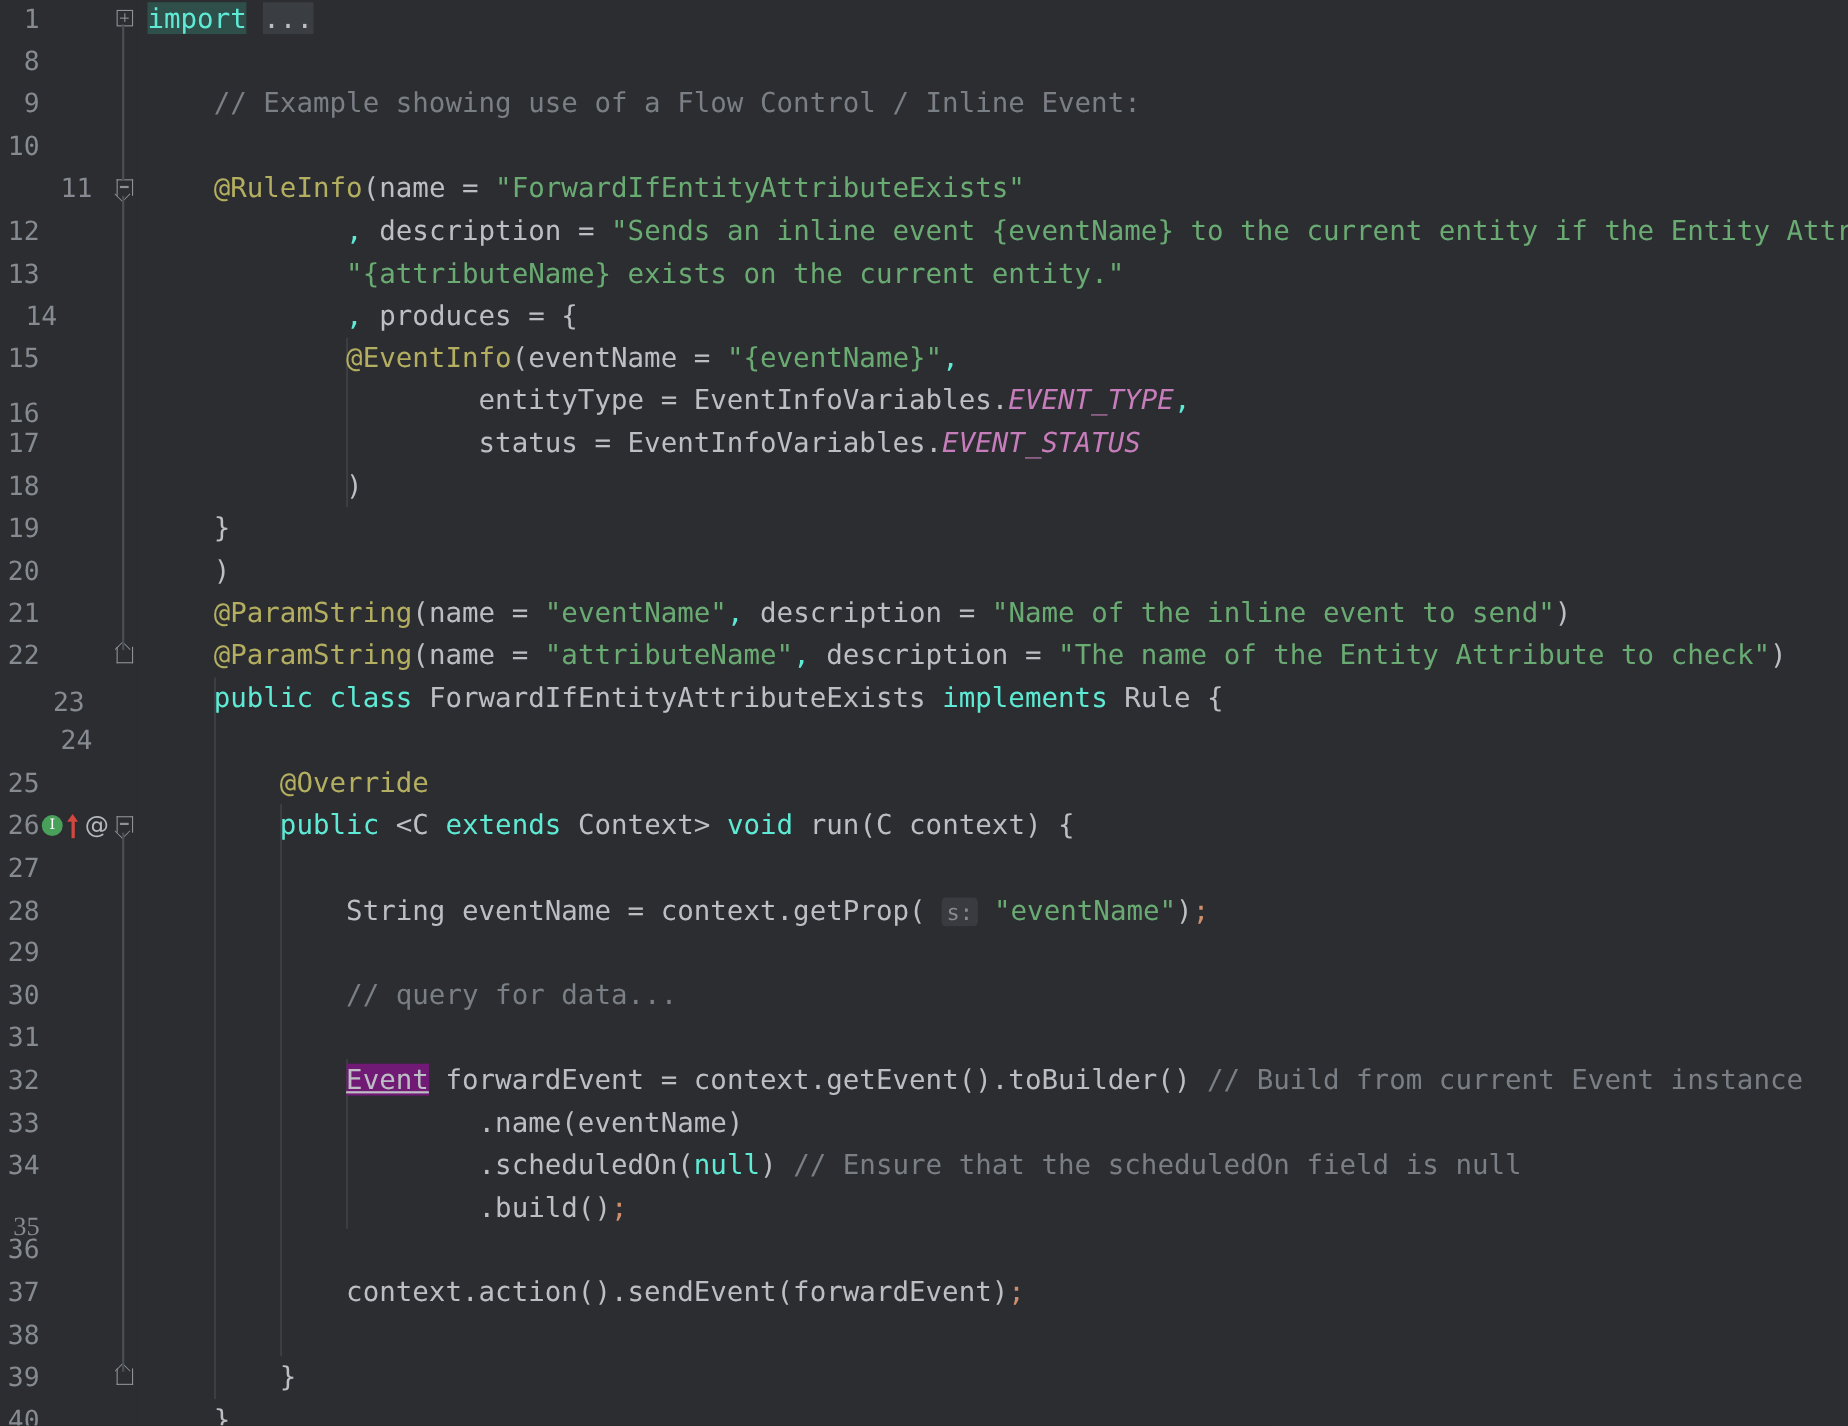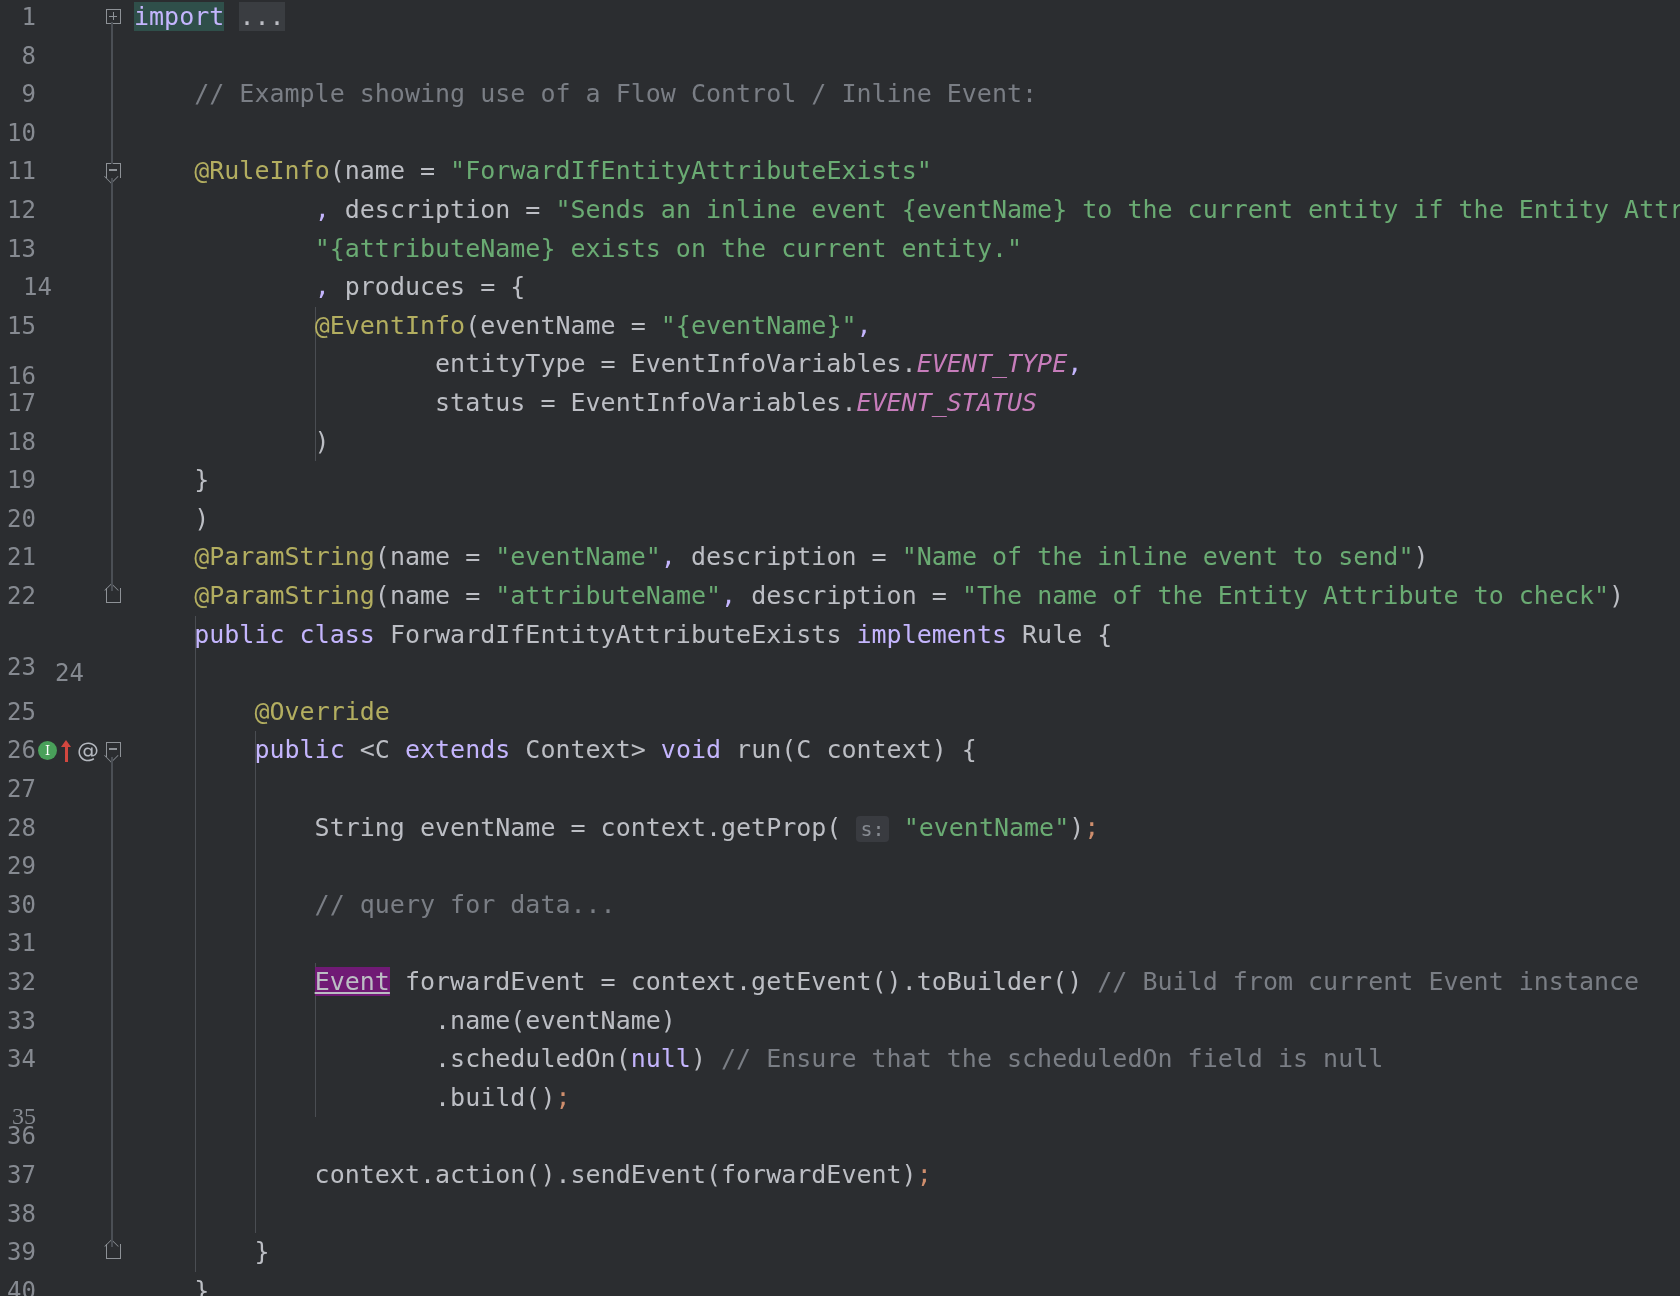--- a/index.html
+++ b/index.html
@@ -212,21 +212,21 @@
     position: absolute;
     left: 0;
     height: 38.6px;
     line-height: 38.6px;
     white-space: pre;
     font-size: 25px;
     color: #bcbec4;
     font-family: "DejaVu Sans Mono", "Liberation Mono", monospace;
   }
 
-  .kw       { color: #c4b5fd; }
+  .kw       { color: #5eead4; }
   .str      { color: #6aab73; }
   .cmt      { color: #7a7e85; }
   .anno     { color: #b3ae60; }
   .stat     { color: #c77dbb; font-style: italic; }
   .plain    { color: #bcbec4; }
   .semi     { color: #cf8e6d; }
   .hl-search{ background: #701a75; text-decoration: underline; }
   .hl-import{ background: #2f4f4a; }
   .hl-soft  { background: #3a3d41; }
   .hint {
@@ -241,33 +241,33 @@
 <body>
 
 <div id="editor">
 
   <div class="gutter">
     <div id="gutter-rows">
         <div class="row" style="position: absolute; top: -2px; left: 0px; width: 124px;"><span class="lnum">1</span></div>
         <div class="row" style="position: absolute; top: 36.6px; left: 0px; width: 124px;"><span class="lnum">8</span></div>
         <div class="row" style="position: absolute; top: 75.2px; left: 0px; width: 124px;"><span class="lnum">9</span></div>
         <div class="row" style="position: absolute; top: 113.8px; left: 0px; width: 124px;"><span class="lnum">10</span></div>
-        <div class="row" style="position: absolute; top: 152.4px; left: 0px; width: 124px;"><span class="lnum">11</span></div>
+        <div class="row" style="position: absolute; top: 152.4px; left: 0px; width: 124px; padding-left: 48px;"><span class="lnum">11</span></div>
         <div class="row" style="position: absolute; top: 191px; left: 0px; width: 124px;"><span class="lnum">12</span></div>
         <div class="row" style="position: absolute; top: 229.6px; left: 0px; width: 124px;"><span class="lnum">13</span></div>
         <div class="row" style="position: absolute; top: 268.2px; left: 16px; width: 124px;"><span class="lnum">14</span></div>
         <div class="row" style="position: absolute; top: 306.8px; left: 0px; width: 124px;"><span class="lnum">15</span></div>
         <div class="row" style="position: absolute; top: 345.4px; left: 0px; width: 124px; margin-top: 12px;"><span class="lnum">16</span></div>
         <div class="row" style="position: absolute; top: 384px; left: 0px; width: 124px;"><span class="lnum">17</span></div>
         <div class="row" style="position: absolute; top: 422.6px; left: 0px; width: 124px;"><span class="lnum">18</span></div>
         <div class="row" style="position: absolute; top: 461.2px; left: 0px; width: 124px;"><span class="lnum">19</span></div>
         <div class="row" style="position: absolute; top: 499.8px; left: 0px; width: 124px;"><span class="lnum">20</span></div>
         <div class="row" style="position: absolute; top: 538.4px; left: 0px; width: 124px;"><span class="lnum">21</span></div>
         <div class="row" style="position: absolute; top: 577px; left: 0px; width: 124px;"><span class="lnum">22</span></div>
-        <div class="row" style="position: absolute; top: 648px; left: 0px; width: 124px;"><span class="lnum">23</span></div>
+        <div class="row" style="position: absolute; top: 619px; left: 0px; width: 124px; padding-left: 41px;"><span class="lnum">23</span></div>
         <div class="row" style="position: absolute; top: 654.2px; left: 0px; width: 124px; margin-left: 48px;"><span class="lnum">24</span></div>
         <div class="row" style="position: absolute; top: 692.8px; left: 0px; width: 124px;"><span class="lnum">25</span></div>
         <div class="row" style="position: absolute; top: 731.4px; left: 0px; width: 124px;"><span class="lnum">26</span><span class="gicons"><span class="icon-impl">I</span><span class="icon-arrow"></span><span class="icon-at">@</span></span></div>
         <div class="row" style="position: absolute; top: 770px; left: 0px; width: 124px;"><span class="lnum">27</span></div>
         <div class="row" style="position: absolute; top: 808.6px; left: 0px; width: 124px;"><span class="lnum">28</span></div>
         <div class="row" style="position: absolute; top: 847.2px; left: 0px; width: 124px;"><span class="lnum">29</span></div>
         <div class="row" style="position: absolute; top: 885.8px; left: 0px; width: 124px;"><span class="lnum">30</span></div>
         <div class="row" style="position: absolute; top: 924.4px; left: 0px; width: 124px;"><span class="lnum">31</span></div>
         <div class="row" style="position: absolute; top: 963px; left: 0px; width: 124px;"><span class="lnum">32</span></div>
         <div class="row" style="position: absolute; top: 1001.6px; left: 0px; width: 124px;"><span class="lnum">33</span></div>

